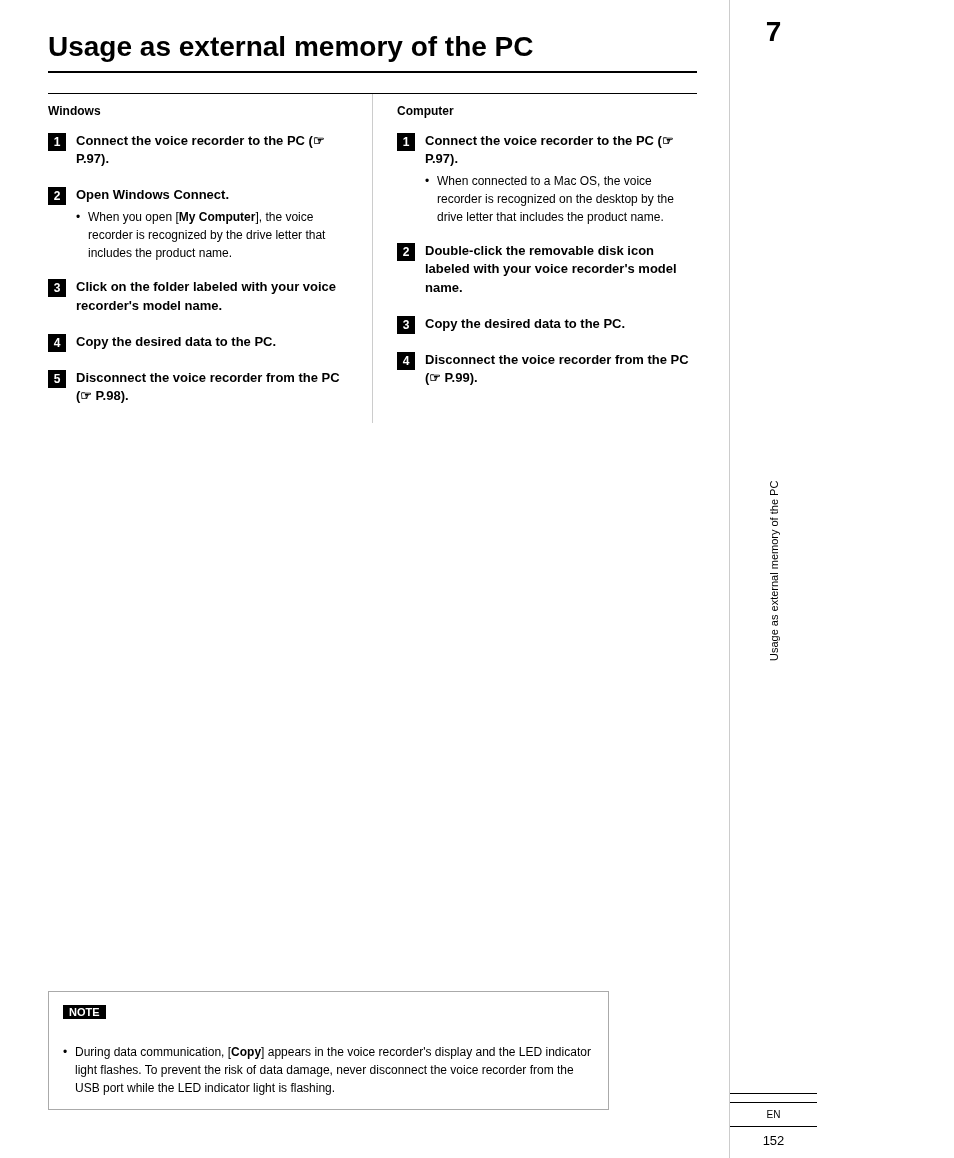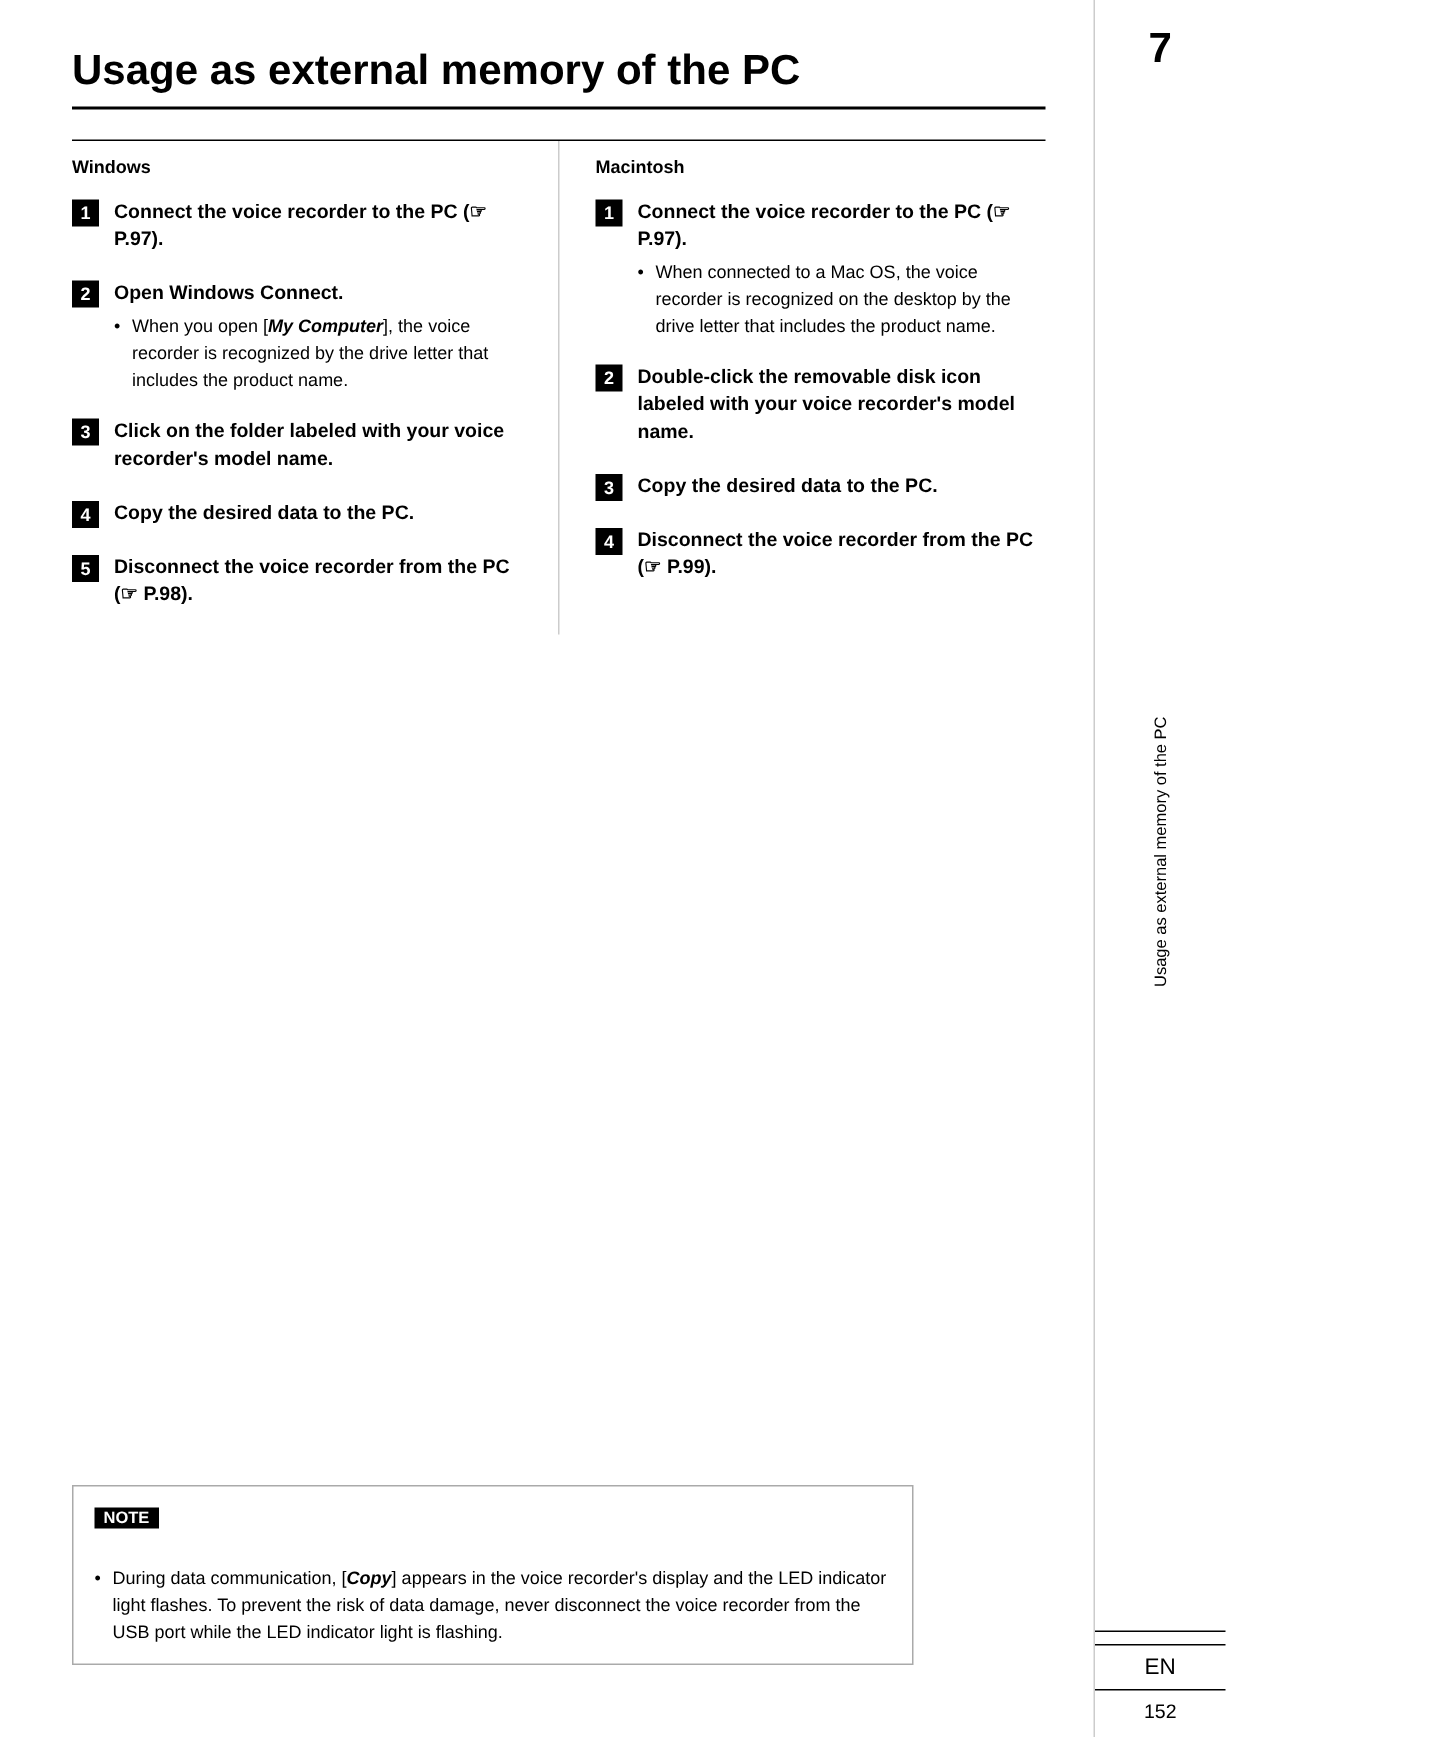--- a/index.html
+++ b/index.html
@@ -100,21 +100,20 @@
       position: relative;
       margin-bottom: 2px;
     }
     .step-sub ul li::before {
       content: "•";
       position: absolute;
       left: 0;
     }
     .bold-inline {
       font-weight: bold;
-      font-style: italic;
     }
     .note-box {
       position: absolute;
       bottom: 48px;
       left: 48px;
       right: 120px;
       border: 1.5px solid #aaa;
       padding: 12px 14px;
     }
     .note-label {
@@ -175,21 +174,21 @@
       flex-direction: column;
       align-items: center;
       padding-bottom: 10px;
       gap: 4px;
       border-top: 1px solid #000;
       margin-top: 8px;
       padding-top: 6px;
       width: 100%;
     }
     .lang-label {
-      font-size: 15px;
+      font-size: 10px;
       font-weight: normal;
     }
     .page-number {
       font-size: 13px;
     }
     .divider-line {
       width: 100%;
       height: 1px;
       background: #000;
       margin: 2px 0;
@@ -244,21 +243,21 @@
 
         <div class="step">
           <div class="step-number">5</div>
           <div class="step-content">
             <div class="step-title">Disconnect the voice recorder from the PC (☞ P.98).</div>
           </div>
         </div>
       </div>
 
       <div class="column">
-        <div class="column-header">Macintosh</div>
+        <div class="column-header">Computer</div>
 
         <div class="step">
           <div class="step-number">1</div>
           <div class="step-content">
             <div class="step-title">Connect the voice recorder to the PC (☞ P.97).</div>
             <div class="step-sub">
               <ul>
                 <li>When connected to a Mac OS, the voice recorder is recognized on the desktop by the drive letter that includes the product name.</li>
               </ul>
             </div>

